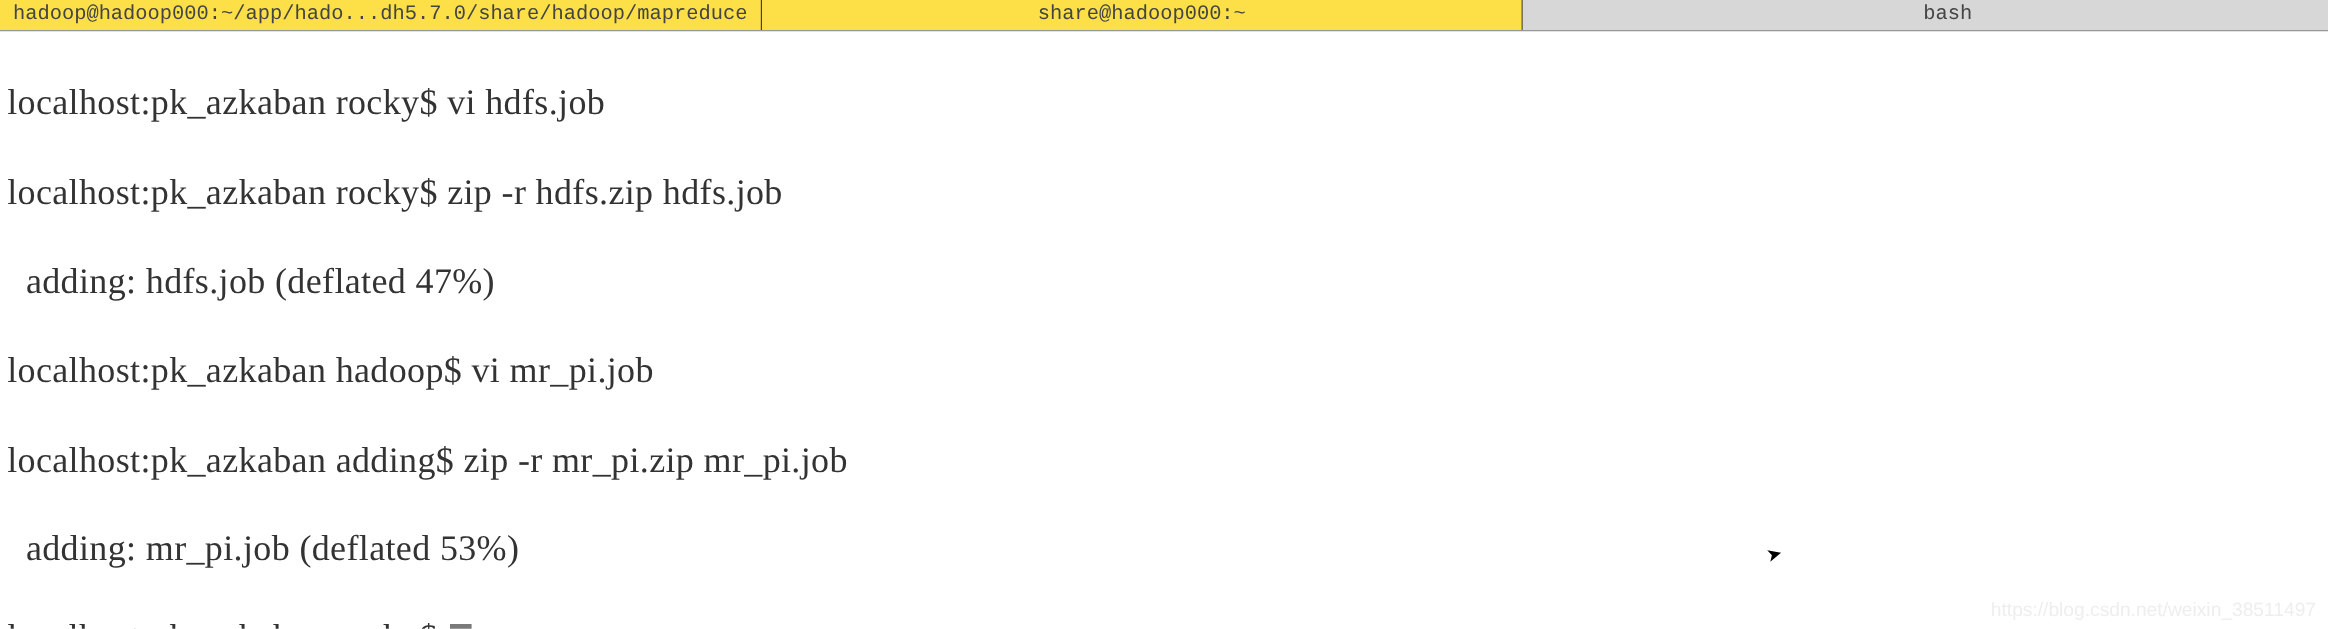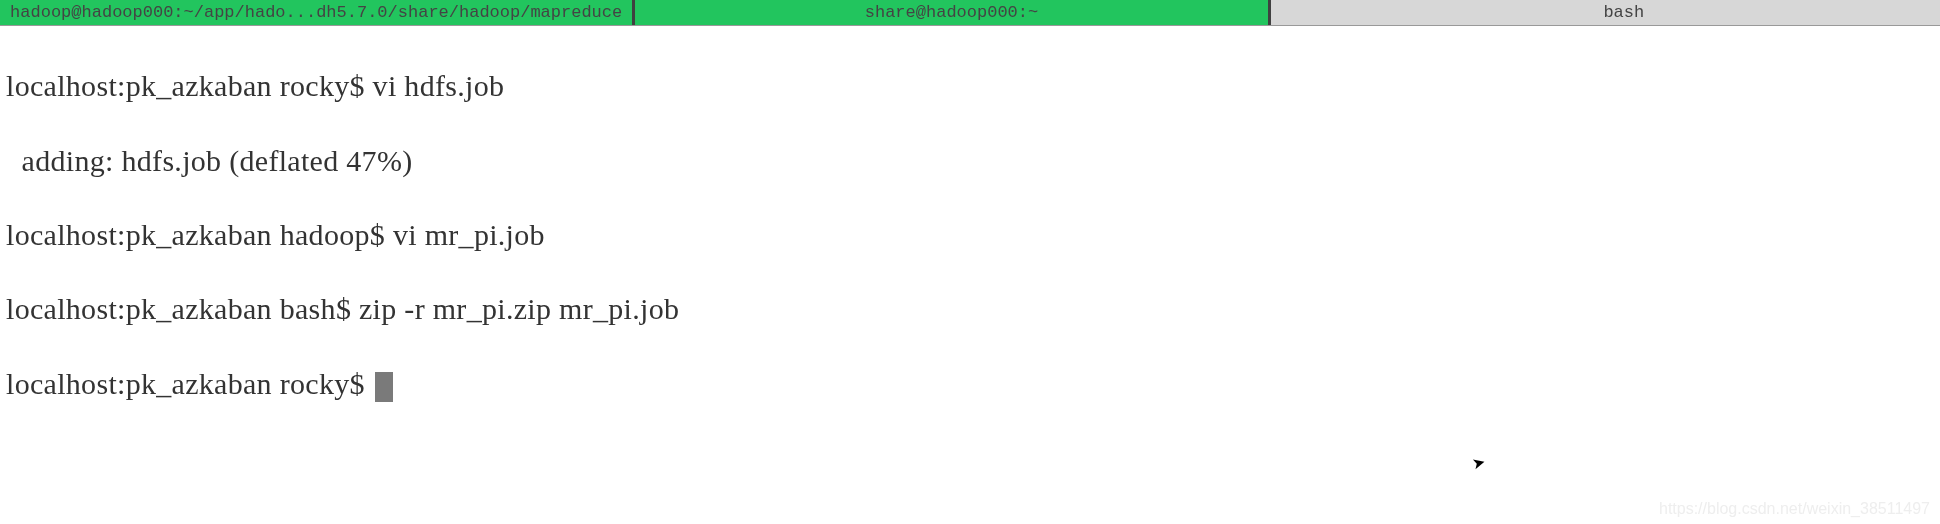--- a/index.html
+++ b/index.html
@@ -21,22 +21,22 @@
       background: #c8c8c8;
       border-bottom: 1px solid #999;
     }
     .tab {
       flex: 1;
       display: flex;
       align-items: center;
       justify-content: center;
       font-size: 17px;
       color: #444;
-      border-right: 3px solid #404040;
-      background: #22c55e;
+      border-right: 1px solid #404040;
+      background: #fde047;
       cursor: pointer;
       overflow: hidden;
       white-space: nowrap;
       text-overflow: ellipsis;
       padding: 0 10px;
     }
     .tab.active {
       background: #d7d7d7;
     }
     .tab:last-child {
@@ -87,21 +87,23 @@
 <body>
 
 <div class="tab-bar">
   <div class="tab">hadoop@hadoop000:~/app/hado...dh5.7.0/share/hadoop/mapreduce</div>
   <div class="tab">share@hadoop000:~</div>
   <div class="tab active">bash</div>
 </div>
 
 <div class="terminal-content">
 <span class="terminal-line">localhost:pk_azkaban rocky$ vi hdfs.job</span>
+<span class="terminal-line">localhost:pk_azkaban rocky$ zip -r hdfs.zip hdfs.job</span>
 <span class="terminal-line">  adding: hdfs.job (deflated 47%)</span>
 <span class="terminal-line">localhost:pk_azkaban hadoop$ vi mr_pi.job</span>
-<span class="terminal-line">localhost:pk_azkaban bash$ zip -r mr_pi.zip mr_pi.job</span>
+<span class="terminal-line">localhost:pk_azkaban adding$ zip -r mr_pi.zip mr_pi.job</span>
+<span class="terminal-line">  adding: mr_pi.job (deflated 53%)</span>
 <span class="terminal-line"><span>localhost:pk_azkaban rocky$ </span><span class="cursor-block"></span></span>
 </div>
 
 <div class="mouse-cursor">➤</div>
 
 <div class="watermark">https://blog.csdn.net/weixin_38511497</div>
 
 </body></html>

